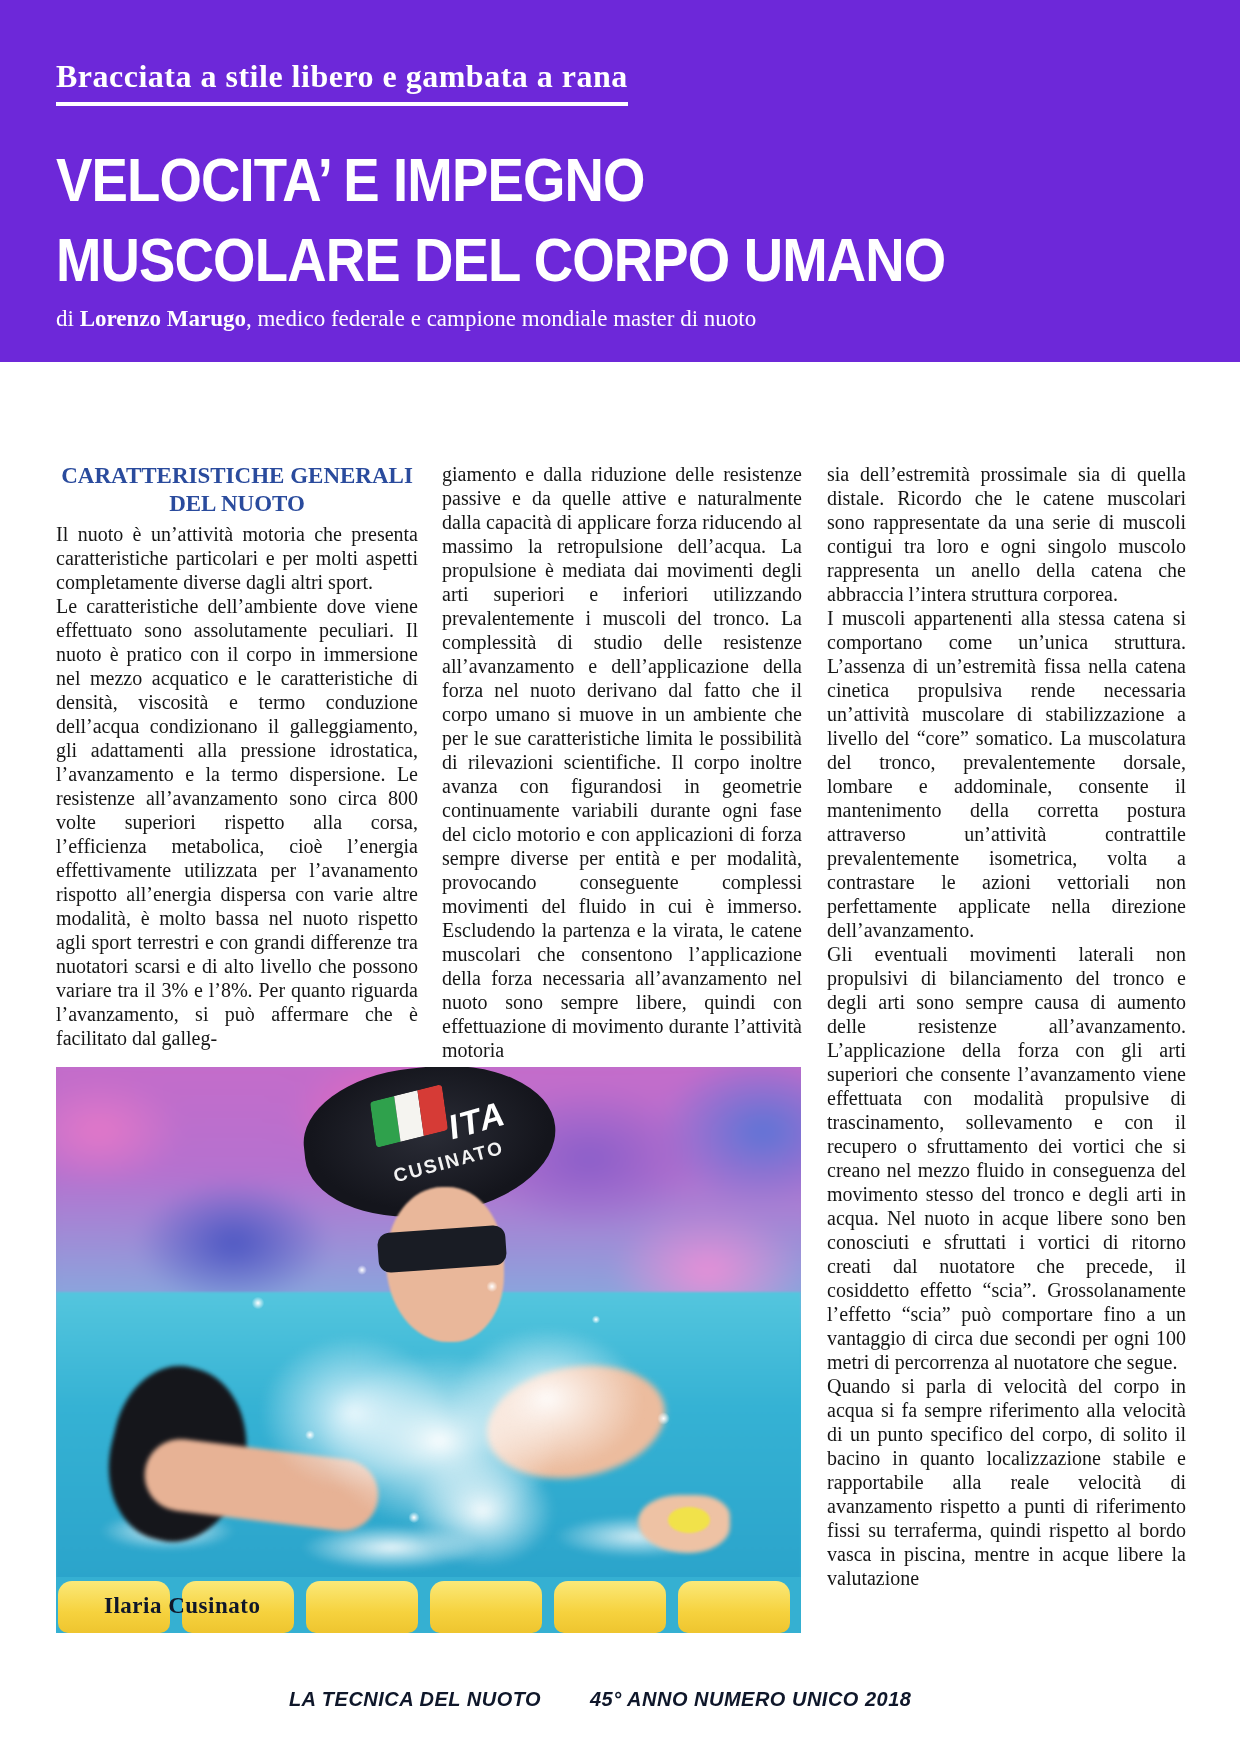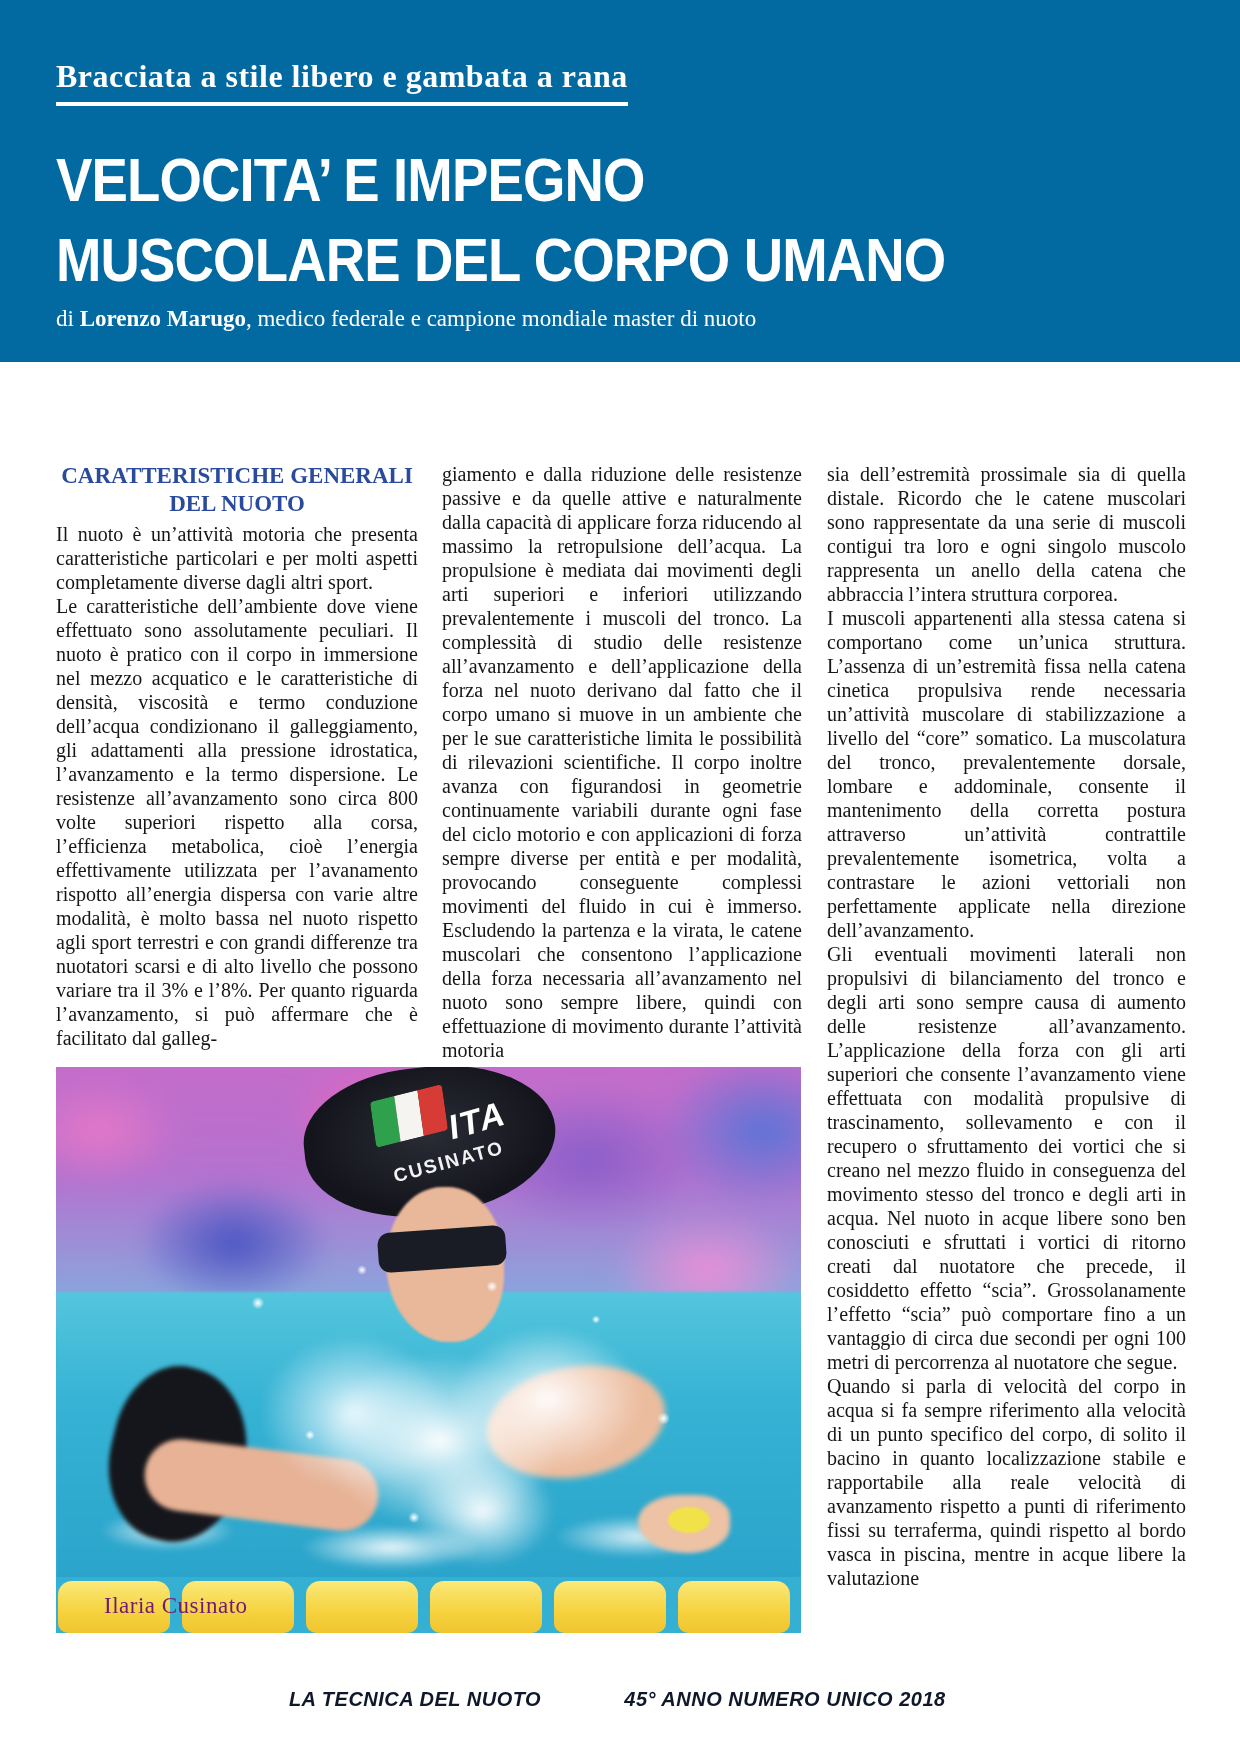--- a/index.html
+++ b/index.html
@@ -2,21 +2,21 @@
 <html><head>
 <meta charset="utf-8">
 <style>
   html,body{margin:0;padding:0;background:#888;}
   .page{
     position:relative;width:1240px;height:1754px;background:#ffffff;
     margin:0 auto;overflow:hidden;
     font-family:"Liberation Serif", serif;color:#161616;
   }
   
-  .band{position:absolute;left:0;top:0;width:1240px;height:362px;background:#0369a1;}
+  .band{position:absolute;left:0;top:0;width:1240px;height:362px;background:#6d28d9;}
   .kicker{
     position:absolute;left:56px;top:58px;color:#ffffff;
     font-size:32px;font-weight:bold;letter-spacing:.5px;
     border-bottom:4px solid #ffffff;padding-bottom:7px;
   }
   .title{
     position:absolute;left:56px;top:140px;color:#ffffff;
     font-family:"Liberation Sans", sans-serif;font-weight:bold;
     font-size:62px;line-height:80px;letter-spacing:-1px;
     transform:scaleX(.88);transform-origin:left top;white-space:nowrap;
@@ -141,32 +141,32 @@
   }
   .ph-floats{
     position:absolute;left:0;bottom:0;width:745px;height:56px;
     background:#35b0d2;display:flex;gap:12px;padding-left:2px;align-items:flex-end;
   }
   .ph-floats span{
     flex:0 0 112px;height:52px;border-radius:14px 14px 10px 10px;
     background:linear-gradient(180deg,#fbe979 0%,#f6d23e 60%,#eec52f 100%);
   }
   .ph-caption{
-    position:absolute;left:48px;bottom:14px;color:#701a75;
-    font-weight:normal;font-size:23px;letter-spacing:.5px;
+    position:absolute;left:48px;bottom:14px;color:#0f172a;
+    font-weight:bold;font-size:23px;letter-spacing:.5px;
   }
   
   .pagenum{position:absolute;left:64px;top:1781px;font-size:26px;color:#2a2a2a;}
   .foot{
     position:absolute;top:1688px;color:#0f172a;
     font-family:"Liberation Sans", sans-serif;font-weight:bold;font-style:italic;
     font-size:20px;letter-spacing:.5px;white-space:nowrap;
   }
   .foot-mag{left:265px;width:300px;text-align:center;}
-  .foot-issue{left:590px;width:390px;text-align:center;}
+  .foot-issue{left:590px;width:390px;text-align:left;}
 </style>
 </head>
 <body>
 
 <div class="page">
 
   <div class="band">
     <div class="kicker">Bracciata a stile libero e gambata a rana</div>
     <div class="title">
       <div>VELOCITA’ E IMPEGNO</div>

